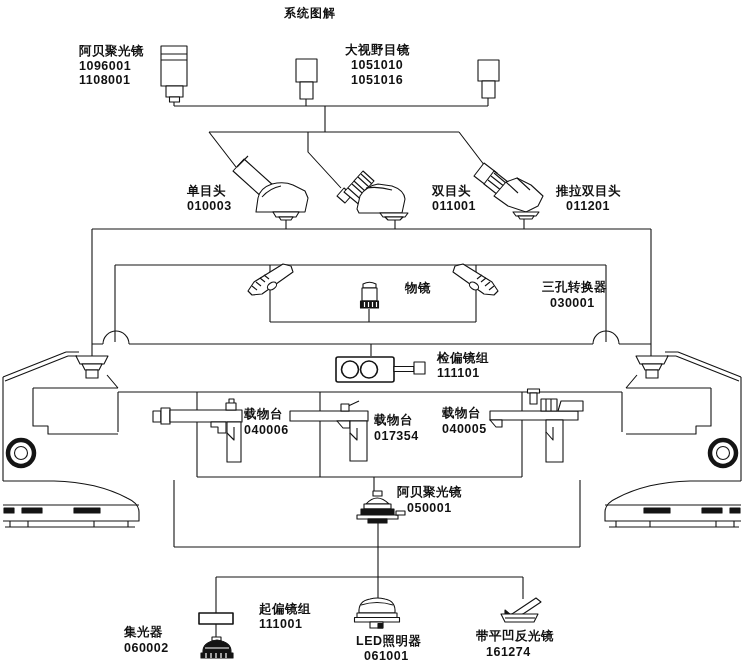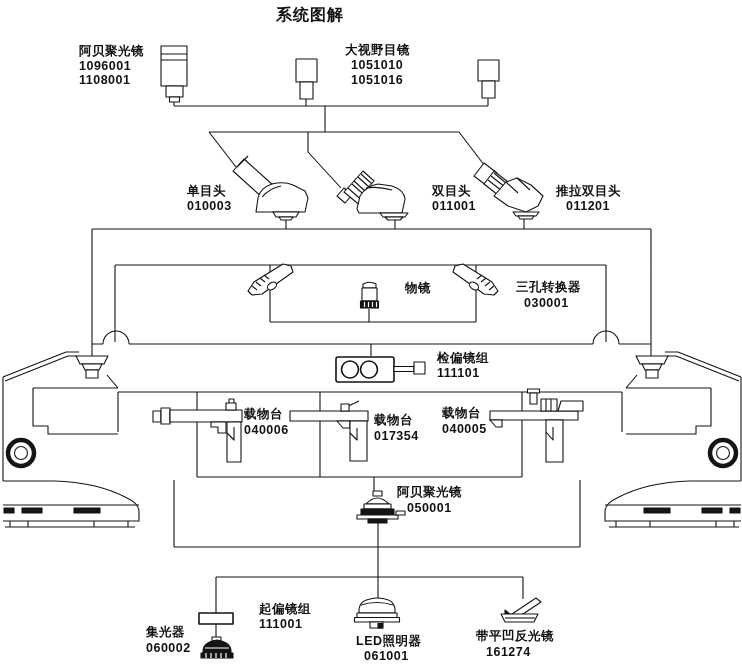--- a/index.html
+++ b/index.html
@@ -11,21 +11,21 @@
   .dg .w{fill:#ffffff}
   .dg .k{fill:#141414;stroke:#141414}
   .dg .wh{stroke:#ffffff;stroke-width:1.2}
   .dg .b2{stroke-width:1.6}
   .dg .ring{stroke-width:4.5}
   .lbl{position:absolute;font-size:12.5px;line-height:15px;font-weight:600;
        color:#111;white-space:nowrap;letter-spacing:.5px}
   .lbl div{letter-spacing:.5px}
   .ind6{padding-left:6px}.ind8{padding-left:8px}.ind10{padding-left:10px}.ind14{padding-left:14px}
   .title{position:absolute;left:0;top:5px;width:620px;text-align:center;
-         font-size:16px;font-weight:bold;color:#111;letter-spacing:1px}
+         font-size:12px;font-weight:bold;color:#111;letter-spacing:1px}
   .lh14 {line-height:14.5px}
   .lh16 {line-height:16px}
 </style>
 </head>
 <body>
 
 <div class="stage">
 
   <svg class="dg" width="742" height="667" viewBox="0 0 742 667">
 
@@ -239,21 +239,21 @@
   <div class="lbl" style="left:556px;top:184px">
     <div>推拉双目头</div>
     <div class="ind10">011201</div>
   </div>
 
 
   <div class="lbl" style="left:405px;top:281px">
     <div>物镜</div>
   </div>
 
-  <div class="lbl lh16" style="left:516px;top:279px">
+  <div class="lbl lh16" style="left:542px;top:279px">
     <div>三孔转换器</div>
     <div class="ind8">030001</div>
   </div>
 
   <div class="lbl" style="left:437px;top:351px">
     <div>检偏镜组</div>
     <div>111101</div>
   </div>
 
   <div class="lbl lh16" style="left:244px;top:406px">
@@ -269,21 +269,21 @@
   <div class="lbl lh16" style="left:442px;top:405px">
     <div>载物台</div>
     <div>040005</div>
   </div>
 
   <div class="lbl lh16" style="left:397px;top:484px">
     <div>阿贝聚光镜</div>
     <div class="ind10">050001</div>
   </div>
 
-  <div class="lbl lh16" style="left:146px;top:624px">
+  <div class="lbl lh16" style="left:124px;top:624px">
     <div>集光器</div>
     <div>060002</div>
   </div>
 
   <div class="lbl" style="left:259px;top:602px">
     <div>起偏镜组</div>
     <div>111001</div>
   </div>
 
   <div class="lbl" style="left:356px;top:634px">

